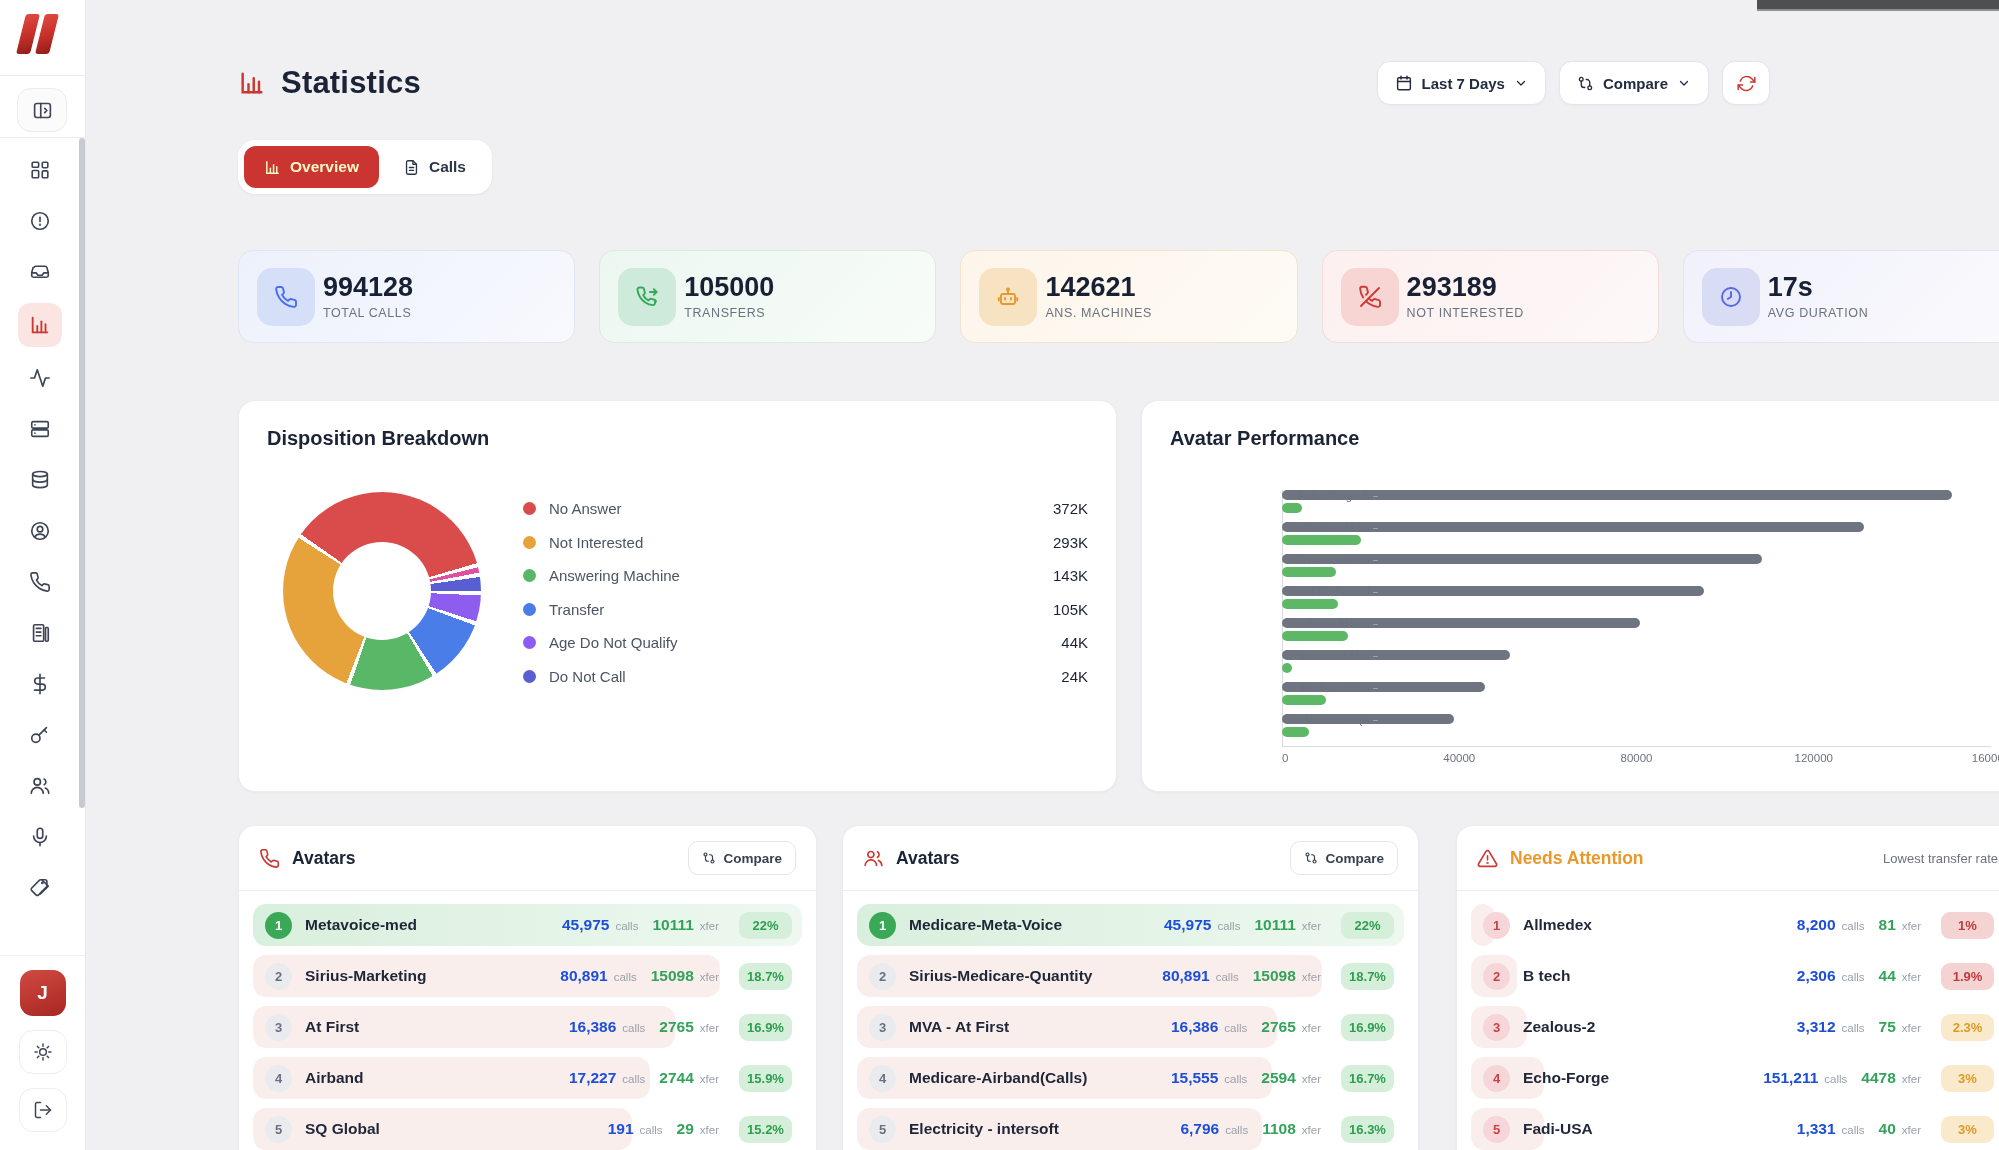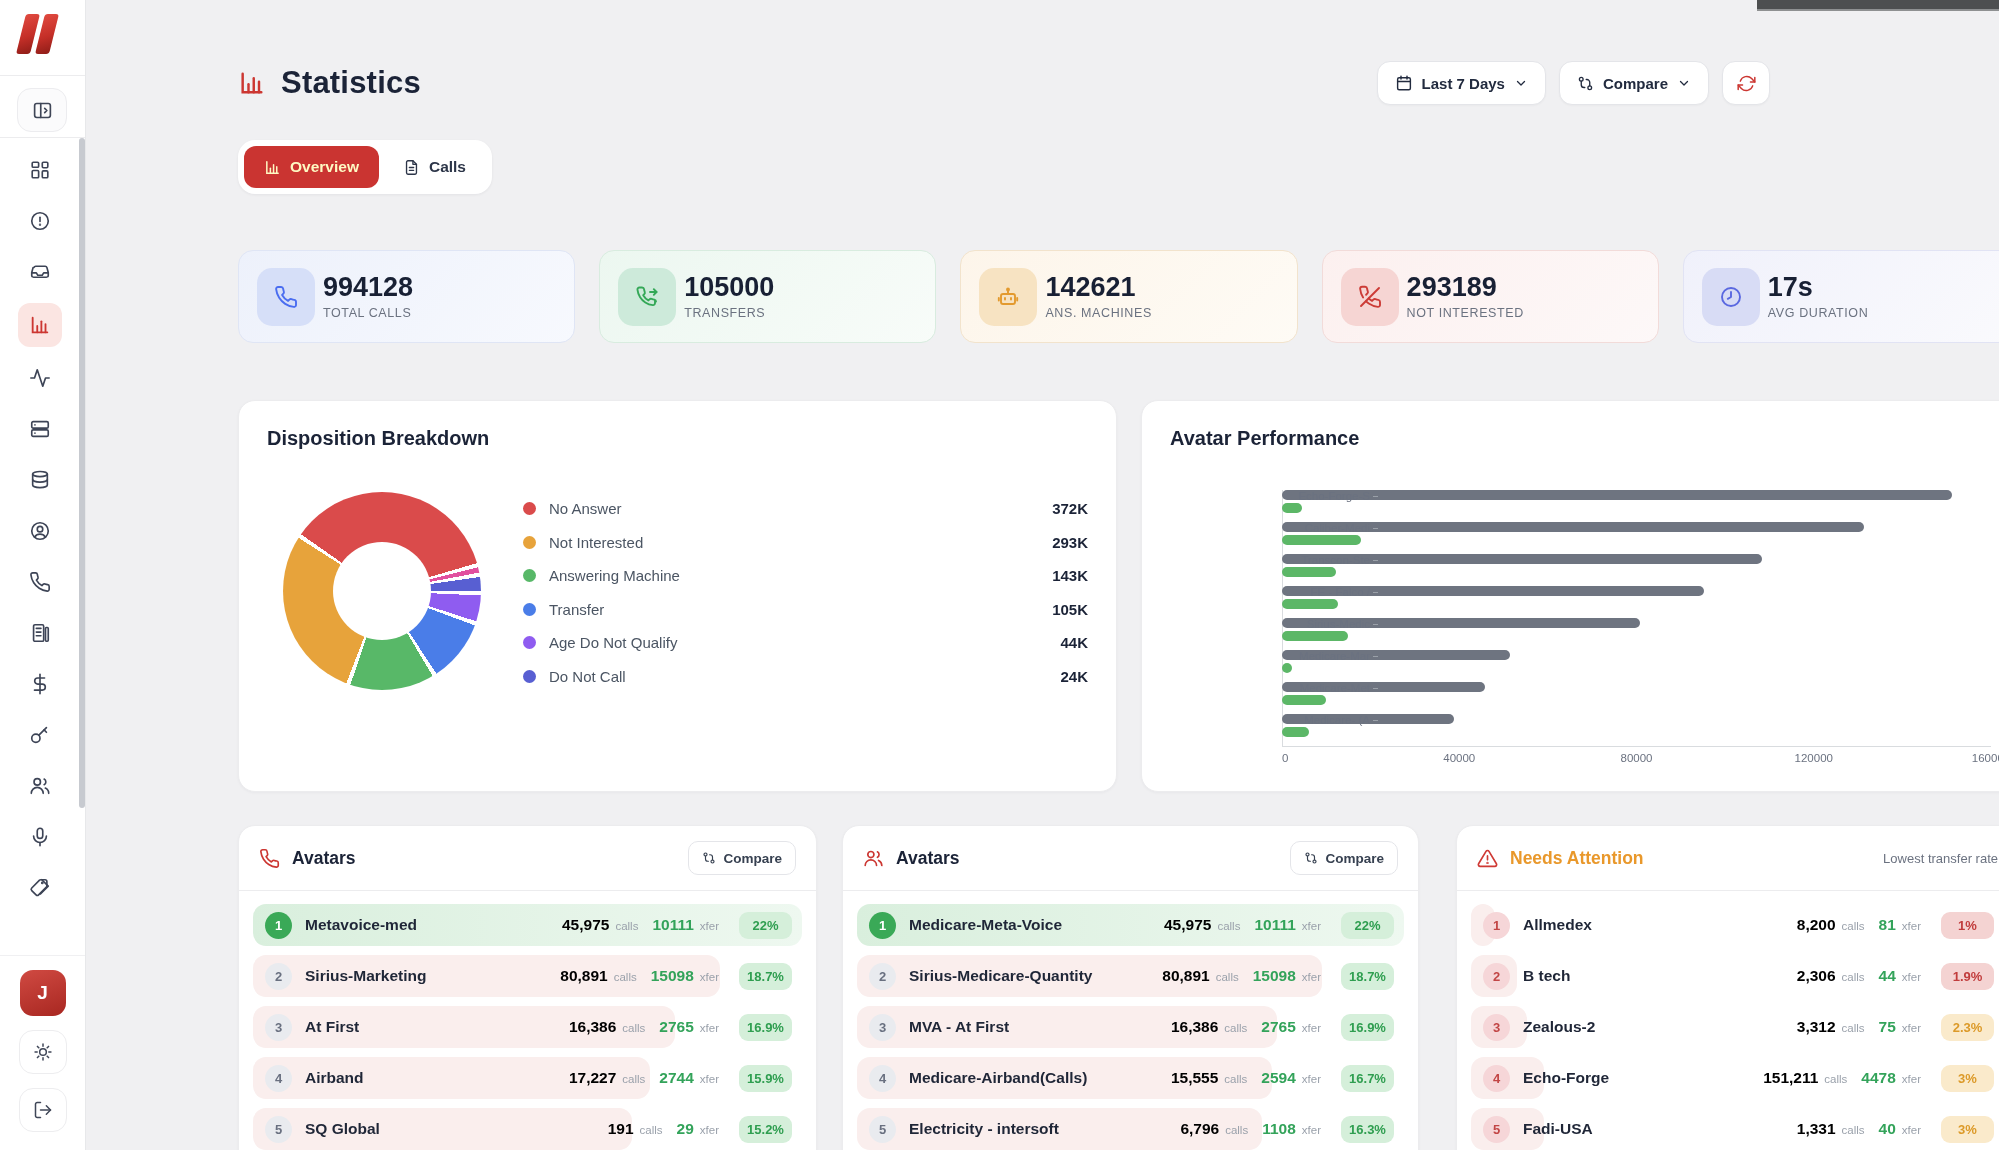--- a/index.html
+++ b/index.html
@@ -87,21 +87,21 @@
   .panel-title { font-size:20px; font-weight:700; color:#1b2337; }
 
   .dispo-content { display:flex; align-items:flex-start; margin-top:42px; }
   .donut { width:198px; height:198px; border-radius:50%; position:relative; margin-left:16px; flex:0 0 auto; }
   .donut::after { content:""; position:absolute; left:50px; top:50px; width:98px; height:98px;
     border-radius:50%; background:#fff; }
   .legend { flex:1; margin-left:42px; margin-top:6px; display:flex; flex-direction:column; gap:12.5px; }
   .legend-row { display:flex; align-items:center; height:21px; cursor:pointer; }
   .legend-dot { width:13px; height:13px; border-radius:50%; margin-right:13px; flex:0 0 auto; }
   .legend-label { font-size:15px; color:#4b5563; }
-  .legend-value { margin-left:auto; font-size:15px; font-weight:700; color:#1b2337; }
+  .legend-value { margin-left:auto; font-size:15px; font-weight:400; color:#1b2337; }
 
   .bars-chart { margin-top:40px; position:relative; padding-left:112px; }
   .bars-axis { position:absolute; left:112px; top:0; bottom:22px; width:1px; background:#d9dcdf; }
   .bar-group { display:flex; align-items:flex-start; margin-bottom:9px; }
   .bar-ylabel { position:absolute; left:0; width:104px; font-size:11.5px; color:#6b7280; text-align:right;
     padding-right:8px; }
   .bar-ylabel::after { content:""; display:inline-block; width:5px; height:1px; background:#9aa0a8;
     vertical-align:middle; margin-left:3px; }
   .bar-pair { flex:1; display:flex; flex-direction:column; gap:3px; }
   .bar { height:10px; border-radius:5px; }
@@ -131,21 +131,21 @@
   .lb-bar.green { background:linear-gradient(90deg,#d9efdd,#eef8f0); }
   .lb-bar.pink  { background:#faeeed; }
   .lb-row > *:not(.lb-bar) { position:relative; z-index:1; }
   .rank { width:27px; height:27px; border-radius:50%; display:flex; align-items:center; justify-content:center;
     font-size:13px; font-weight:700; margin-right:13px; flex:0 0 auto; }
   .rank.first { background:#3aa957; color:#fff; }
   .rank.gray  { background:#e9ebef; color:#697080; }
   .rank.pinkred { background:#f6d6d8; color:#c24545; }
   .lb-name { font-size:15.5px; font-weight:600; color:#1f2637; white-space:nowrap; }
   .lb-stats { margin-left:auto; display:flex; align-items:baseline; gap:6px; white-space:nowrap; }
-  .lb-val { font-size:15.5px; font-weight:700; color:#000000; }
+  .lb-val { font-size:15.5px; font-weight:700; color:#1d4ed8; }
   .lb-unit { font-size:11.5px; color:#9aa1ab; margin-right:8px; }
   .lb-val.xf { color:#33a35a; }
   .pct { margin-left:12px; min-width:53px; text-align:center; padding:6px 8px; border-radius:9px;
     font-size:13px; font-weight:700; flex:0 0 auto; }
   .pct.green { background:#d5efda; color:#2f9e50; }
   .pct.red   { background:#f4d3d2; color:#c13c3c; }
   .pct.amber { background:#faeacb; color:#dc9a29; }
 </style>
 </head>
 <body>

